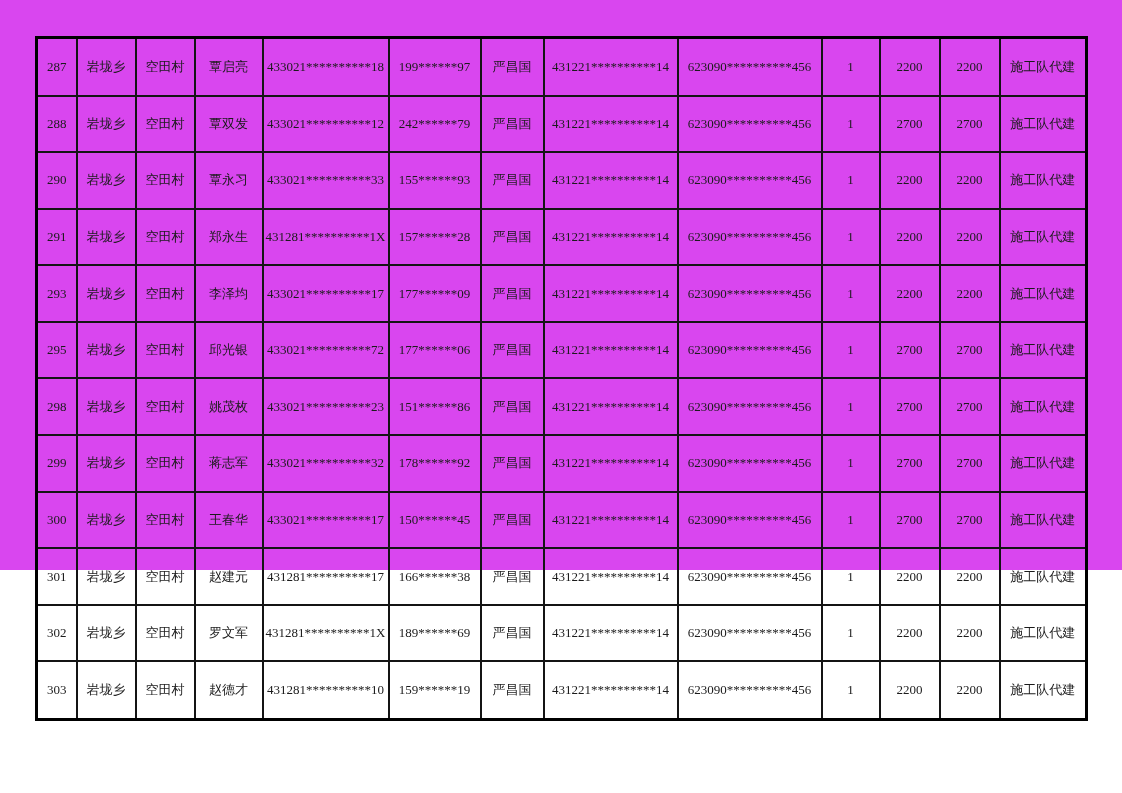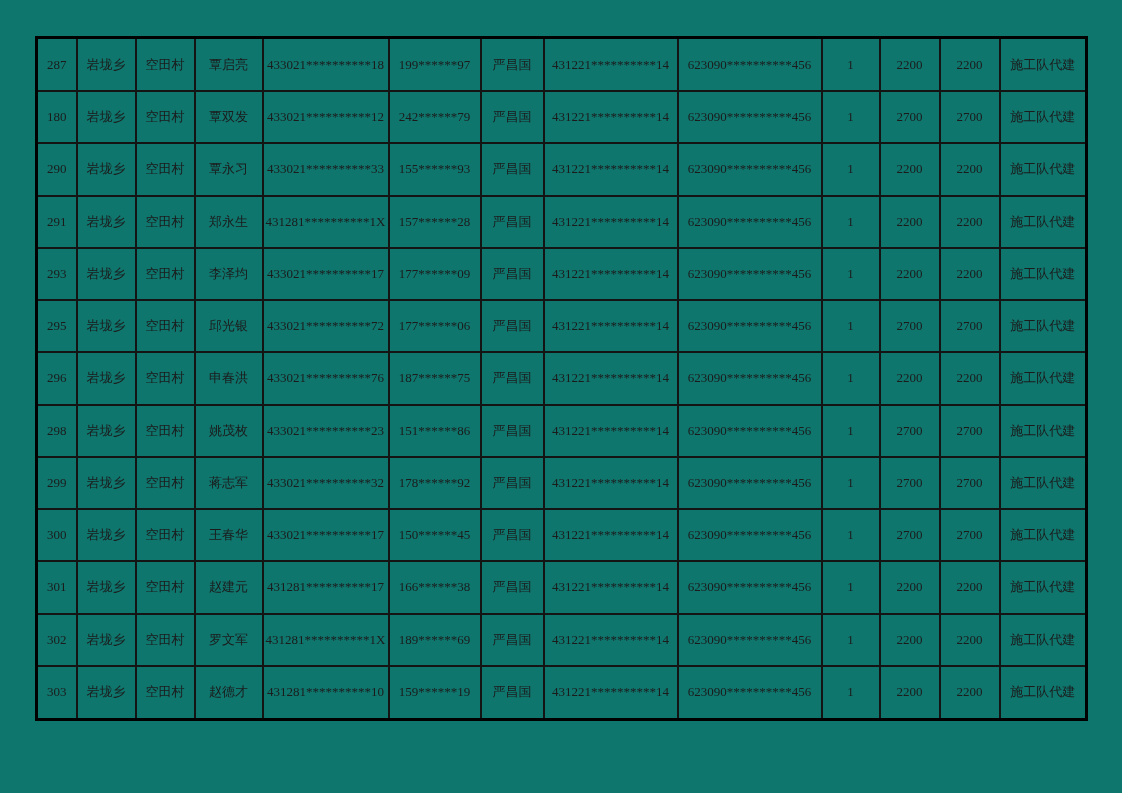--- a/index.html
+++ b/index.html
@@ -8,22 +8,22 @@
     width: 1122px;
     height: 793px;
     position: relative;
     font-family: "Liberation Serif", "DejaVu Serif", serif;
     color: #1b1b1b;
   }
   .page {
     position: absolute;
     left: 0; top: 0;
     width: 1122px;
-    height: 793px;
-    background: #0f766e;
+    height: 570px;
+    background: #d946ef;
   }
   table.roster {
     position: absolute;
     left: 35px;
     top: 36px;
     width: 1051px;
     height: 685px;
     border-collapse: collapse;
     table-layout: fixed;
     border: 3px solid #000000;
@@ -84,21 +84,21 @@
     <td>199******97</td>
     <td>严昌国</td>
     <td class="num-long">431221**********14</td>
     <td class="num-long">623090**********456</td>
     <td>1</td>
     <td>2200</td>
     <td>2200</td>
     <td>施工队代建</td>
   </tr>
         <tr>
-    <td>180</td>
+    <td>288</td>
     <td>岩垅乡</td>
     <td>空田村</td>
     <td>覃双发</td>
     <td class="num-long">433021**********12</td>
     <td>242******79</td>
     <td>严昌国</td>
     <td class="num-long">431221**********14</td>
     <td class="num-long">623090**********456</td>
     <td>1</td>
     <td>2700</td>
@@ -156,35 +156,20 @@
     <td>空田村</td>
     <td>邱光银</td>
     <td class="num-long">433021**********72</td>
     <td>177******06</td>
     <td>严昌国</td>
     <td class="num-long">431221**********14</td>
     <td class="num-long">623090**********456</td>
     <td>1</td>
     <td>2700</td>
     <td>2700</td>
-    <td>施工队代建</td>
-  </tr>
-        <tr>
-    <td>296</td>
-    <td>岩垅乡</td>
-    <td>空田村</td>
-    <td>申春洪</td>
-    <td class="num-long">433021**********76</td>
-    <td>187******75</td>
-    <td>严昌国</td>
-    <td class="num-long">431221**********14</td>
-    <td class="num-long">623090**********456</td>
-    <td>1</td>
-    <td>2200</td>
-    <td>2200</td>
     <td>施工队代建</td>
   </tr>
         <tr>
     <td>298</td>
     <td>岩垅乡</td>
     <td>空田村</td>
     <td>姚茂枚</td>
     <td class="num-long">433021**********23</td>
     <td>151******86</td>
     <td>严昌国</td>

